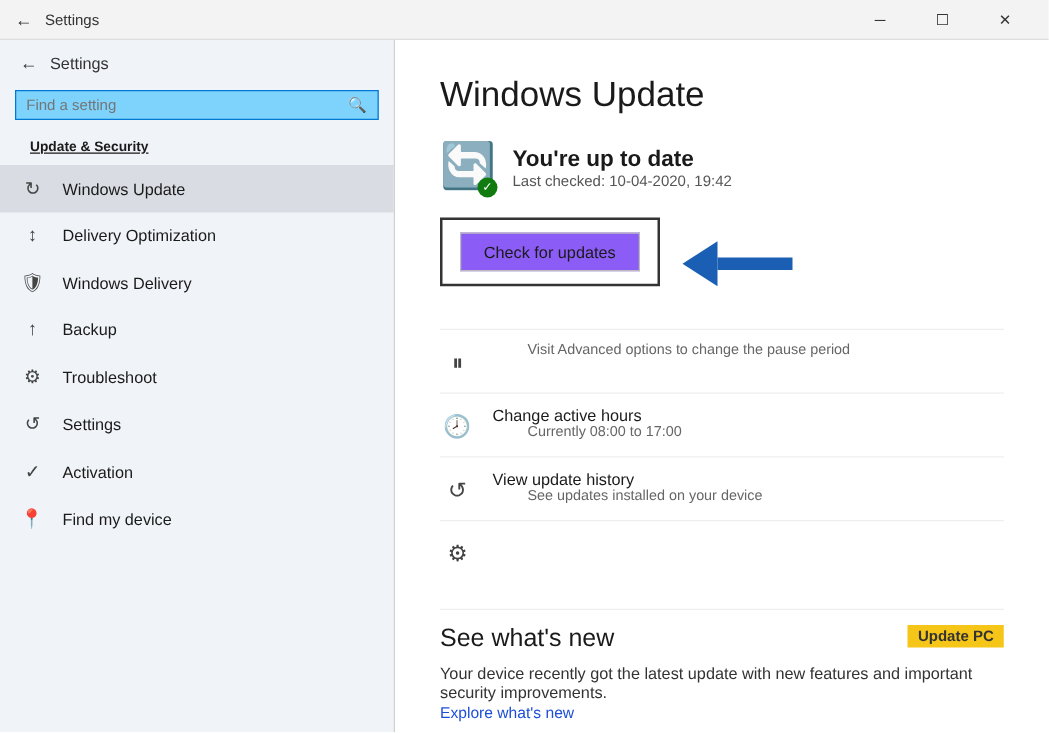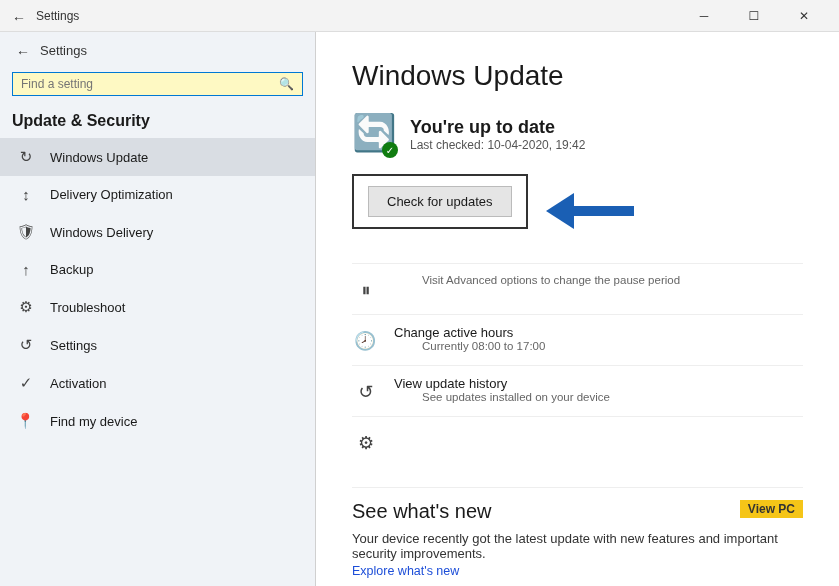--- a/index.html
+++ b/index.html
@@ -73,40 +73,41 @@
     }
     .sidebar-back-label {
       font-size: 13px;
       color: #333;
     }
     .sidebar-search {
       margin: 4px 12px 10px;
       display: flex;
       align-items: flex-end;
       border: 1.5px solid #0078d4;
-      background: #fef9c3;
+      background: #7dd3fc;
       padding: 4px 8px;
     }
     .sidebar-search input {
       border: none;
       outline: none;
       flex: 1;
       font-size: 12px;
       background: transparent;
       color: #333;
     }
     .sidebar-search-icon {
       font-size: 12px;
       color: #555;
     }
     .sidebar-section-title {
-      font-size: 16px;
+      font-size: 11px;
       font-weight: 700;
       color: #1a1a1a;
-      padding: 6px 12px 8px;
+      padding: 6px 24px 8px;
+      text-decoration: underline;
     }
     .sidebar-item {
       display: flex;
       align-items: center;
       gap: 14px;
       padding: 10px 16px;
       cursor: pointer;
       font-size: 13px;
       color: #1a1a1a;
     }
@@ -172,21 +173,21 @@
       font-size: 12px;
       color: #555;
     }
     .check-updates-area {
       border: 2px solid #333;
       padding: 10px 14px;
       display: inline-block;
       margin-bottom: 18px;
     }
     .check-updates-btn {
-      background: #e5e5e5;
+      background: #8b5cf6;
       border: 1px solid #bbb;
       padding: 7px 18px;
       font-size: 13px;
       cursor: pointer;
       color: #1a1a1a;
     }
     
     .arrow-wrap {
       display: inline-flex;
       align-items: center;
@@ -393,19 +394,19 @@
 
       <li class="option-item">
         <div class="option-icon">⚙</div>
       </li>
 
     </ul>
 
     <div class="see-whats-new">
       <div class="see-whats-new-header">
         <span class="see-whats-new-title">See what's new</span>
-        <span class="geeky-badge">View PC</span>
+        <span class="geeky-badge">Update PC</span>
       </div>
       <div class="see-whats-new-text">Your device recently got the latest update with new features and important security improvements.</div>
       <a class="explore-link">Explore what's new</a>
     </div>
   </div>
 </div>
 
 </body></html>

